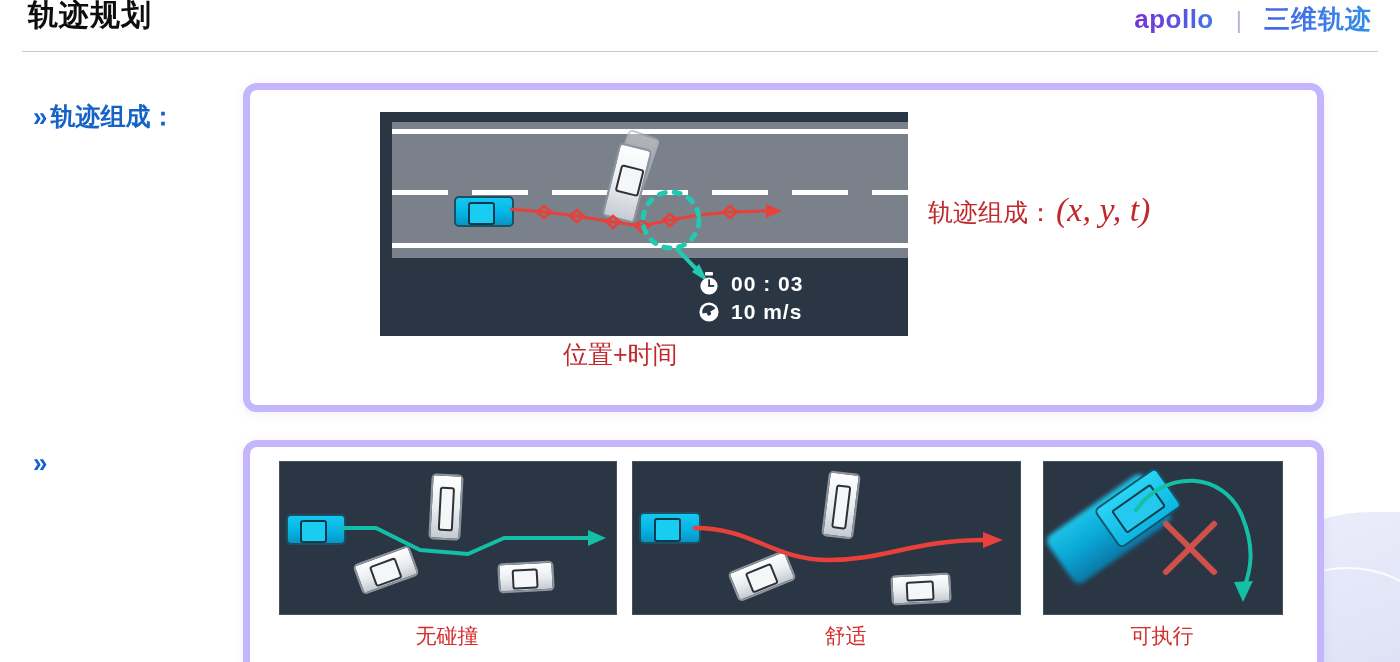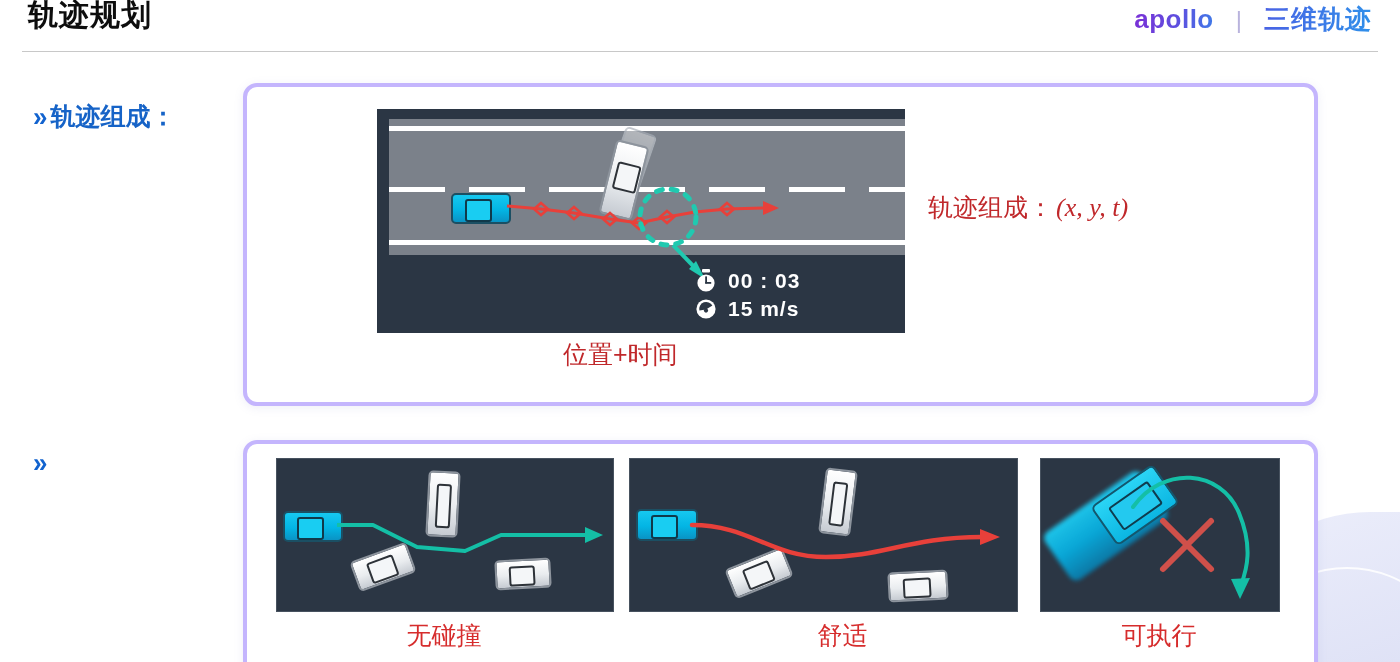--- a/index.html
+++ b/index.html
@@ -105,21 +105,21 @@
     letter-spacing: -6px;
     transform: scaleY(1.05);
   }
   #label-compose { left: 33px; top: 100px; }
   #label-evaluate { left: 33px; top: 450px; }
 
   
   .card {
     position: absolute;
     background: #ffffff;
-    border: 4px solid #c4b5fd;
+    border: 7px solid #c4b5fd;
     border-radius: 14px;
     box-shadow: 0 2px 10px rgba(120,130,190,0.13);
   }
   #card-compose {
     left: 243px;
     top: 83px;
     width: 1067px;
     height: 315px;
   }
   #card-evaluate {
@@ -273,21 +273,21 @@
     font-size: 25px;
     white-space: nowrap;
   }
   #note-3d {
     left: 928px;
     top: 191px;
   }
   #note-3d .math {
     font-family: "Liberation Serif", "DejaVu Serif", serif;
     font-style: italic;
-    font-size: 26px;
+    font-size: 34px;
     margin-left: 3px;
   }
   #caption-pos-time {
     left: 563px;
     top: 338px;
     font-size: 25px;
   }
 
   
   .eval-panel {
@@ -298,21 +298,21 @@
     overflow: hidden;
   }
   #eval-panel-0 { left: 29px;  width: 336px; height: 152px; }
   #eval-panel-1 { left: 382px; width: 387px; height: 152px; }
   #eval-panel-2 { left: 793px; width: 238px; height: 152px; }
 
   .eval-caption {
     position: absolute;
     top: 175px;
     color: #d62c2c;
-    font-size: 25px;
+    font-size: 21px;
     text-align: center;
     white-space: nowrap;
   }
   #eval-caption-0 { left: 29px;  width: 336px; }
   #eval-caption-1 { left: 402px; width: 387px; }
   #eval-caption-2 { left: 793px; width: 238px; }
 
   .blur-car {
     position: absolute;
     left: 6px;
@@ -418,21 +418,21 @@
           <rect x="10.2" y="13" width="6" height="1.8" fill="#2b3644"></rect>
         </svg>
         <span>00 : 03</span>
       </div>
       <div class="hud-row">
         <svg width="22" height="22" viewBox="0 0 22 22">
           <circle cx="11" cy="11" r="9.6" fill="#ffffff"></circle>
           <path d="M4.4 12.4 A7 7 0 0 1 17.4 7.6 L11 11.6 Z" fill="#2b3644"></path>
           <circle cx="11" cy="12.6" r="2.1" fill="#2b3644"></circle>
         </svg>
-        <span>15 m/s</span>
+        <span>10 m/s</span>
       </div>
     </div>
   </div>
 </div>
 
 <div class="red-note" id="note-3d">
   <span>轨迹组成：</span><span class="math">(x, y, t)</span>
 </div>
 
 <div class="red-note" id="caption-pos-time">位置+时间</div>

